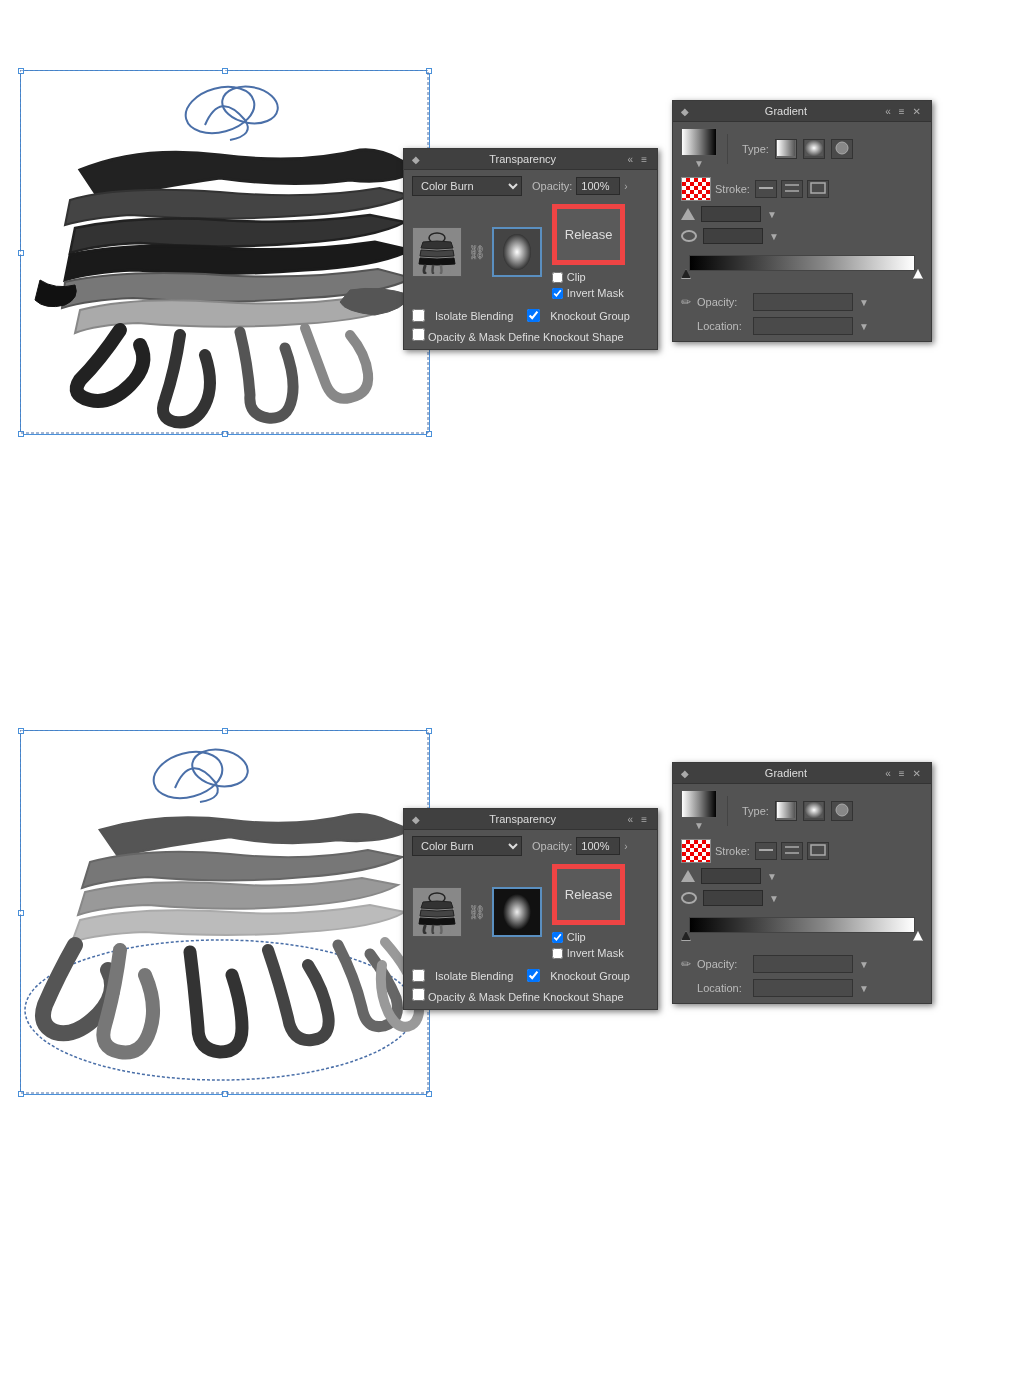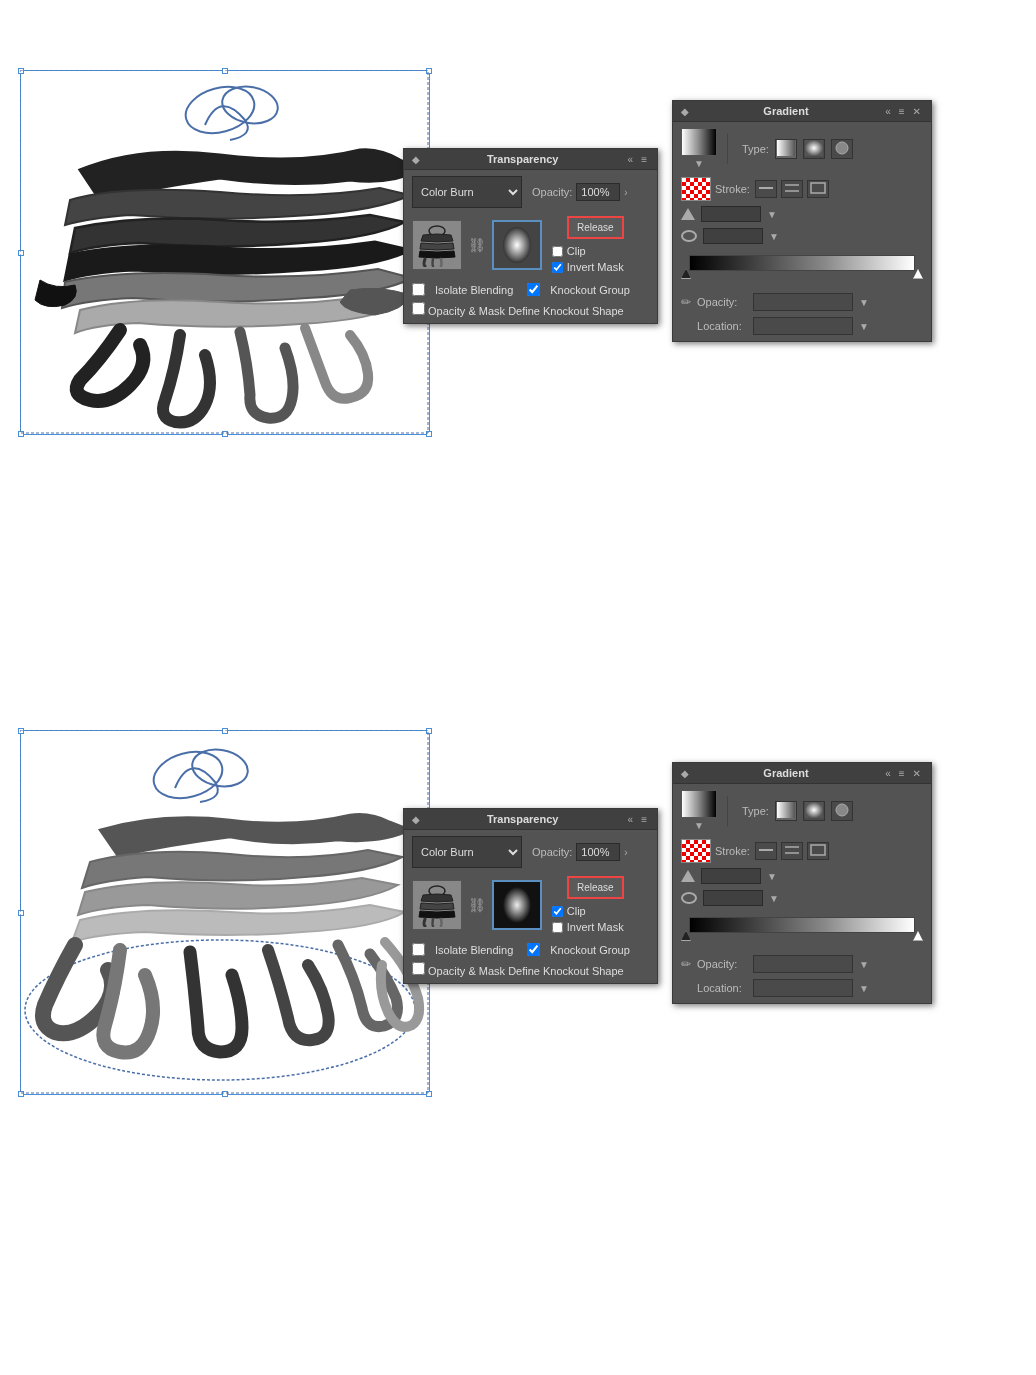--- a/index.html
+++ b/index.html
@@ -41,21 +41,21 @@
       padding: 4px 8px;
       display: flex;
       align-items: center;
       justify-content: space-between;
       border-bottom: 1px solid #333;
     }
 
     .panel-title {
       font-size: 11px;
       color: #ddd;
-      font-weight: bold;
+      font-weight: normal;
     }
 
     .panel-controls {
       display: flex;
       gap: 4px;
       align-items: center;
     }
 
     .panel-btn {
       background: none;
@@ -76,21 +76,21 @@
       align-items: center;
       padding: 6px 8px;
       gap: 4px;
     }
 
     .blend-mode-select {
       background: #404040;
       border: 1px solid #2a2a2a;
       color: #ddd;
       font-size: 11px;
-      padding: 8px 4px;
+      padding: 2px 4px;
       width: 110px;
     }
 
     .opacity-label {
       color: #bbb;
       margin-left: 6px;
     }
 
     .opacity-value {
       background: #404040;
@@ -136,24 +136,24 @@
       height: 50px;
       border: 2px solid #5a8fc0;
       display: flex;
       align-items: center;
       justify-content: center;
       overflow: hidden;
     }
 
     .release-btn {
       background: #5a5a5a;
-      border: 2px solid #ef4444;
+      border: 5px solid #ef4444;
       color: #ddd;
-      font-size: 10px;
-      padding: 4px 8px;
+      font-size: 13px;
+      padding: 18px 8px;
       cursor: pointer;
       margin-left: auto;
       align-self: flex-start;
     }
 
     .check-row {
       display: flex;
       align-items: center;
       padding: 2px 8px 2px 60px;
       gap: 4px;

